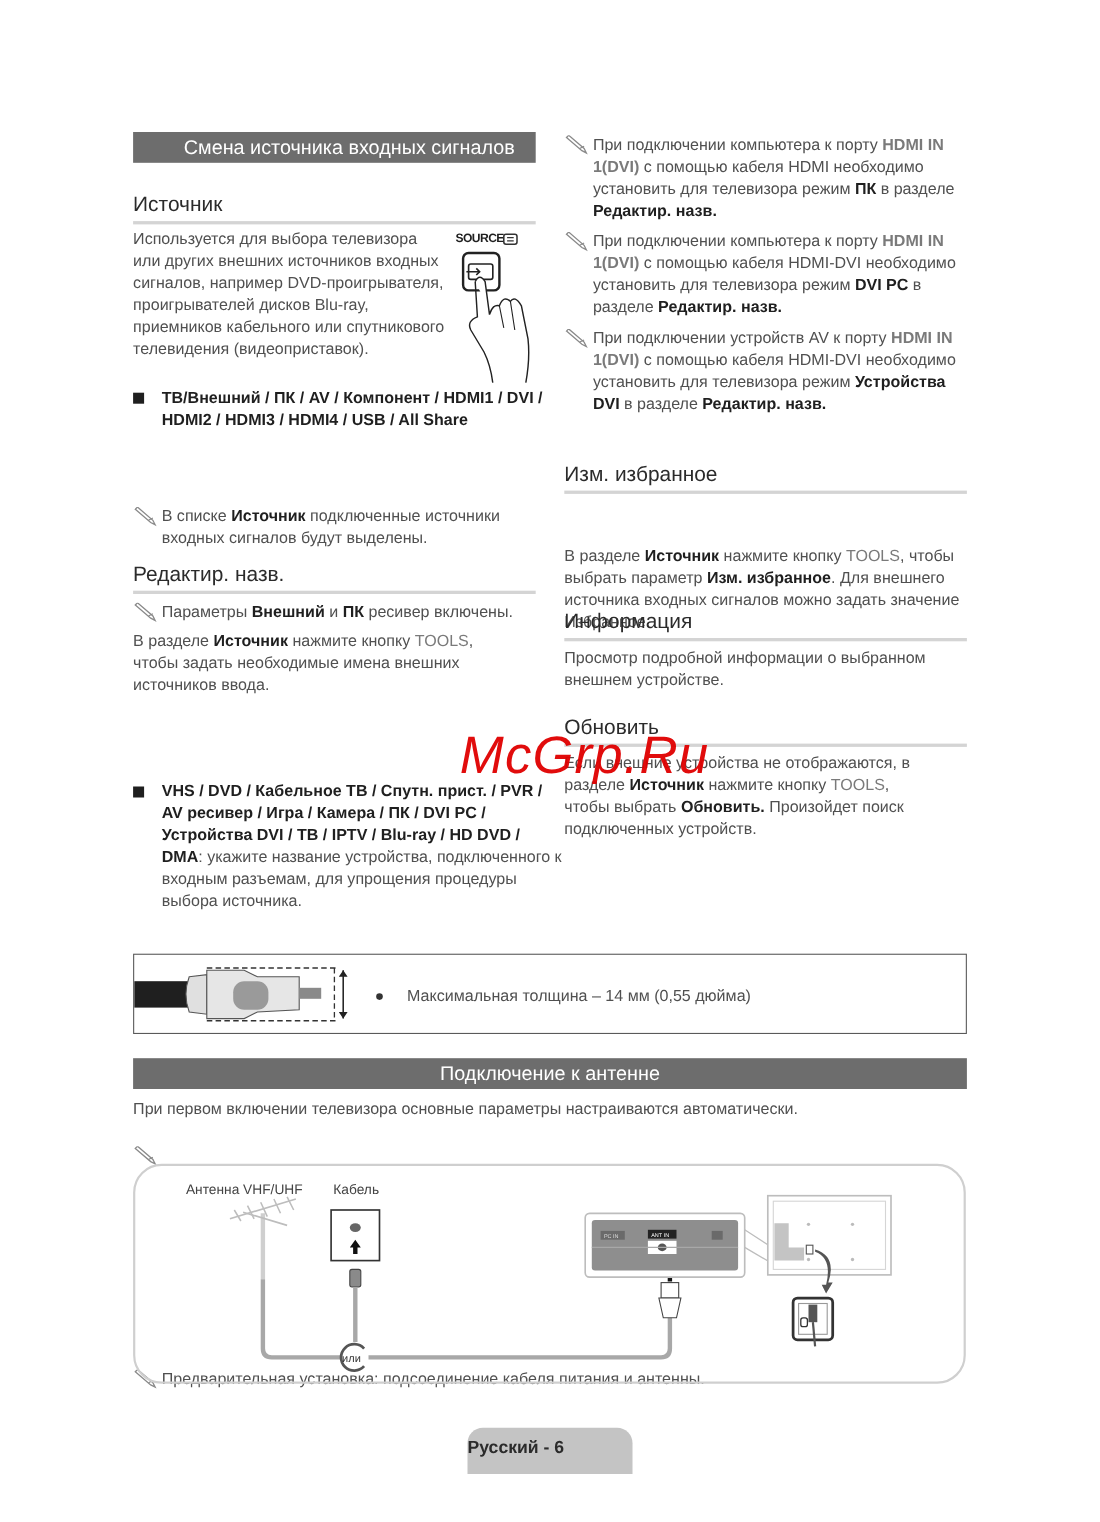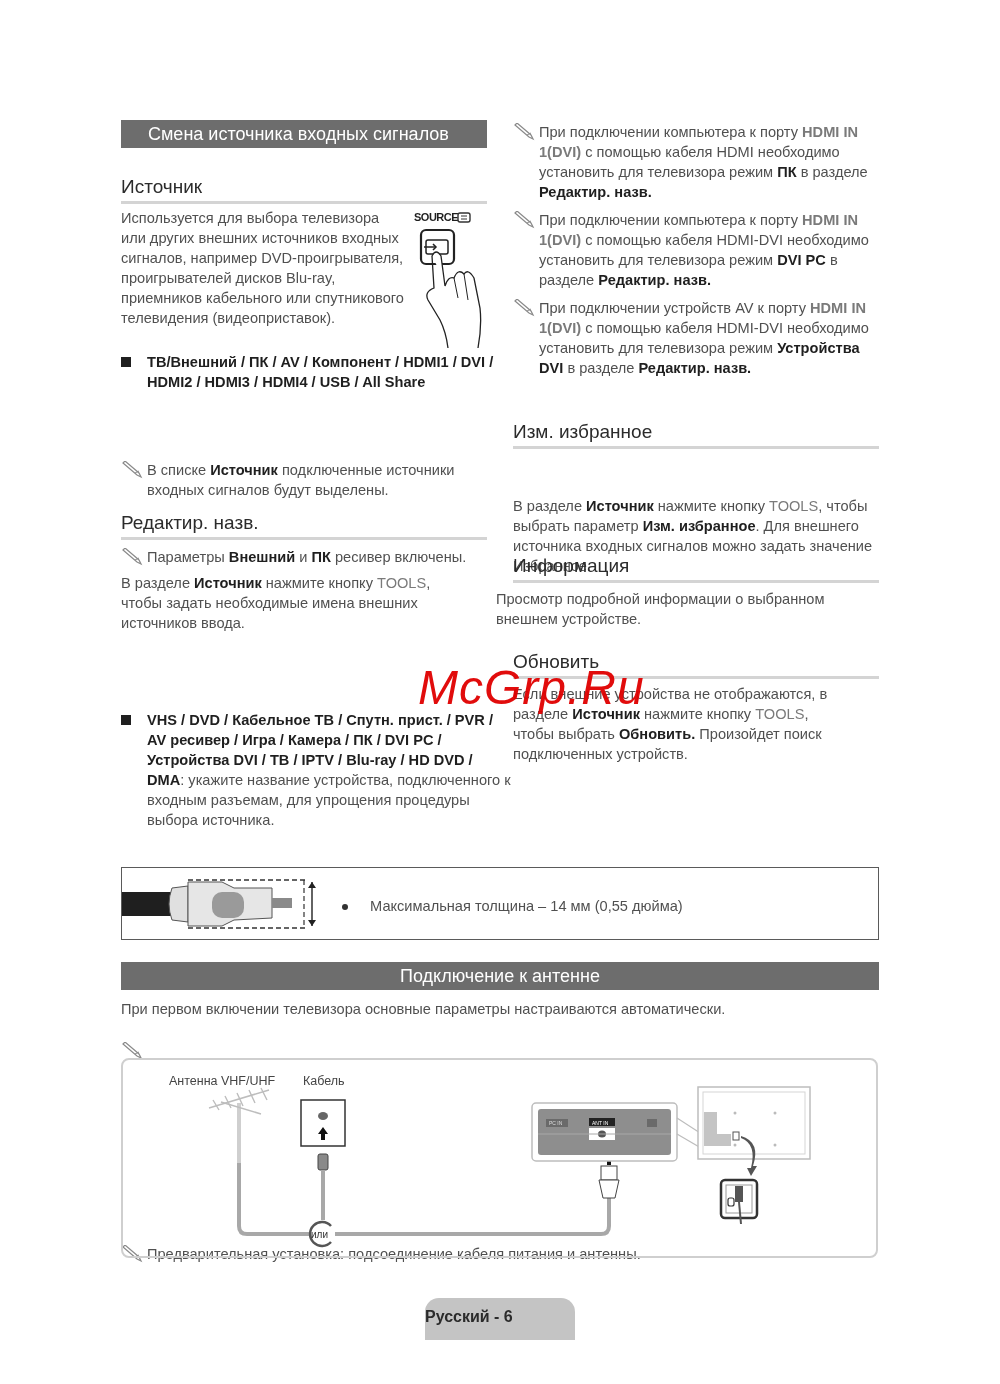--- a/index.html
+++ b/index.html
@@ -30,21 +30,21 @@
     color: #e00000; font-size: 48px; letter-spacing: 1px; opacity: 0.95;
   }
   .footer {
     background: #c4c4c4; color: #2b2b2b; font-weight: bold; font-size: 16px;
     border-radius: 14px 14px 0 0; text-align: left;
   }
 </style>
 </head>
 <body>
 
-<div class="abs banner" style="left:121px; top:120px; width:366px; padding-left:27px; box-sizing:border-box;">
+<div class="abs banner" style="left:121px; top:120px; width:366px; padding-left:27px; box-sizing:border-box;text-align:center;">
   <span>Смена источника входных сигналов</span>
 </div>
 
 <div class="abs h2" style="left:121px; top:176px; width:366px;">
   <span>Источник</span>
 </div>
 
 <div class="abs p" style="left:121px; top:208px; width:285px;">Используется для выбора телевизора или других внешних источников входных сигналов, например DVD-проигрывателя, проигрывателей дисков Blu-ray, приемников кабельного или спутникового телевидения (видеоприставок).</div>
 
 <div class="abs" style="left:412px; top:208px; width:78px; height:140px;">
@@ -124,21 +124,21 @@
 <div class="abs h2" style="left:513px; top:421px; width:366px;">
   <span>Изм. избранное</span>
 </div>
 <div class="abs p" style="left:513px; top:454px; width:366px;margin-top:42px;">
   <span>В разделе </span><b>Источник</b><span> нажмите кнопку </span><span class="g">TOOLS</span><span>, чтобы выбрать параметр </span><b>Изм. избранное</b><span>. Для внешнего источника входных сигналов можно задать значение Избранное.</span>
 </div>
 
 <div class="abs h2" style="left:513px; top:555px; width:366px;">
   <span>Информация</span>
 </div>
-<div class="abs p" style="left:496px; top:589px; width:366px;">Просмотр подробной информации о выбранном внешнем устройстве.</div>
+<div class="abs p" style="left:513px; top:589px; width:366px;">Просмотр подробной информации о выбранном внешнем устройстве.</div>
 
 <div class="abs h2" style="left:513px; top:651px; width:366px;">
   <span>Обновить</span>
 </div>
 <div class="abs p" style="left:513px; top:684px; width:340px;">
   <span>Если внешние устройства не отображаются, в разделе </span><b>Источник</b><span> нажмите кнопку </span><span class="g">TOOLS</span><span>, чтобы выбрать </span><b>Обновить.</b><span> Произойдет поиск подключенных устройств.</span>
 </div>
 
 <div class="abs watermark" style="left:418px; top:660px;">McGrp.Ru</div>
 
@@ -175,21 +175,21 @@
 <div class="abs p" style="left:121px; top:999px; width:760px;">При первом включении телевизора основные параметры настраиваются автоматически.</div>
 
 <div class="abs p note" style="left:121px; top:1024px; width:760px;">
   <svg class="pencil" viewBox="0 0 22 18">
       <path d="M2 2 L16 14 L20 16 L18 12 L4 0 Z" fill="none" stroke="#8a8a8a" stroke-width="1.2"></path>
       <path d="M14 12 L18 10" stroke="#8a8a8a" stroke-width="1"></path>
     </svg>
   <span>Предварительная установка: подсоединение кабеля питания и антенны.</span>
 </div>
 
-<div class="abs" style="left:121px; top:1058px; width:757px; height:200px; border:2.5px solid #cfcfcf; border-radius:8px; box-sizing:border-box;">
+<div class="abs" style="left:121px; top:1058px; width:757px; height:200px; border:2.5px solid #cfcfcf; border-radius:26px; box-sizing:border-box;">
   <span class="abs" style="left:46px; top:14px; font-size:12.5px; color:#444;">Антенна VHF/UHF</span>
   <span class="abs" style="left:180px; top:14px; font-size:12.5px; color:#444;">Кабель</span>
 
   <svg width="757" height="200" viewBox="0 0 757 200" style="position:absolute; left:-2px; top:-2px;">
 
     <g>
       <line x1="118" y1="45" x2="118" y2="105" stroke="#cfcfcf" stroke-width="4"></line>
       <line x1="88" y1="50" x2="148" y2="32" stroke="#bdbdbd" stroke-width="1.5"></line>
       <line x1="100" y1="44" x2="140" y2="56" stroke="#bdbdbd" stroke-width="1.5"></line>
       <path d="M92 42 L98 52 M104 38 L110 50 M116 35 L122 48 M128 32 L134 45 M140 30 L146 42" stroke="#bdbdbd" stroke-width="1.4"></path>

